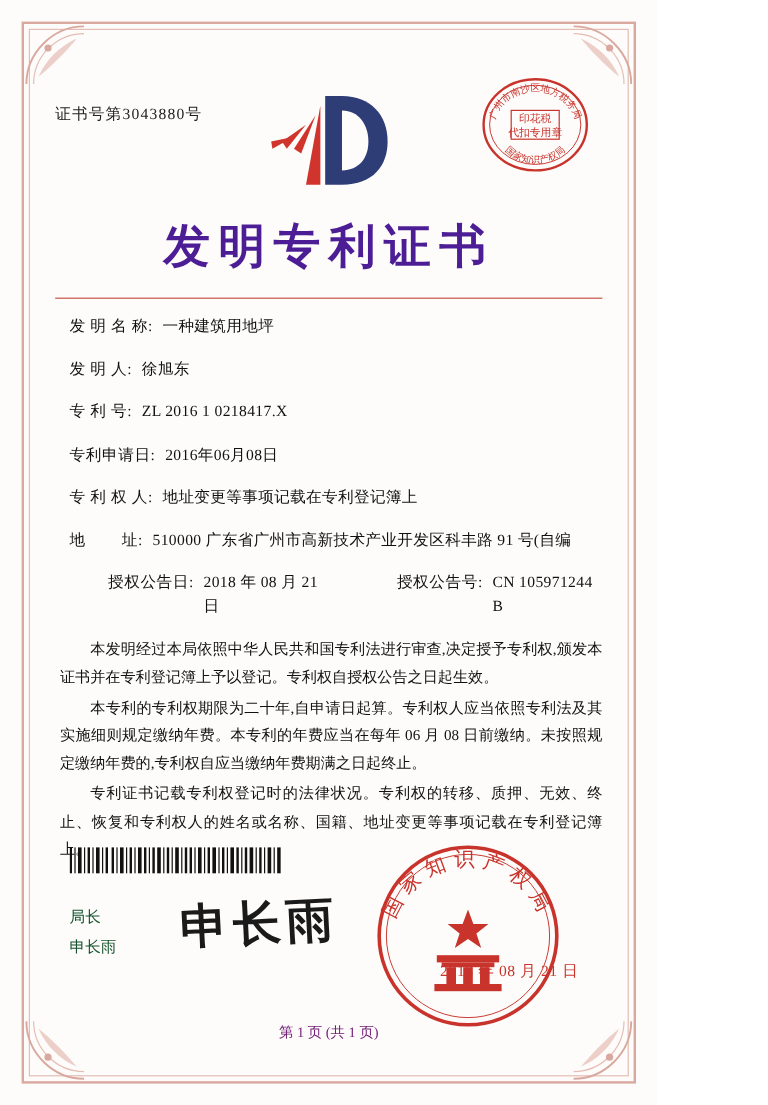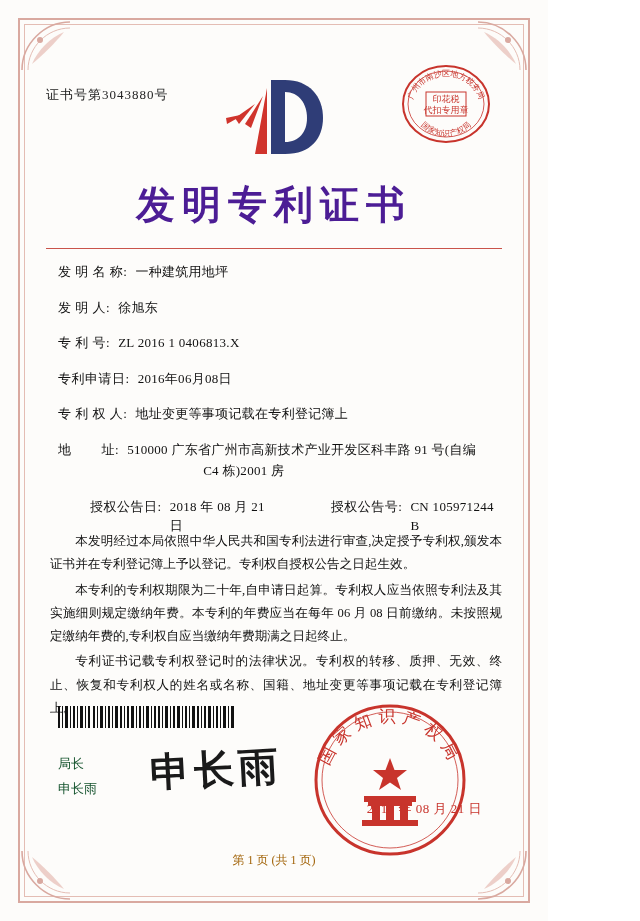--- a/index.html
+++ b/index.html
@@ -178,21 +178,21 @@
     font-size: 13px;
     color: #c8342c;
     letter-spacing: 0.5px;
   }
   .page-no {
     position: absolute;
     left: 0; right: 0;
     bottom: 52px;
     text-align: center;
     font-size: 12px;
-    color: #a16207;
+    color: #701a75;
   }
 </style>
 </head>
 <body>
 
 <div class="page">
 
   <div class="border-outer"></div>
   <div class="border-inner"></div>
 
@@ -272,38 +272,37 @@
       <span class="val" style="margin-left:8px">一种建筑用地坪</span>
     </div>
 
     <div class="field">
       <span class="lbl">发 明 人:</span>
       <span class="val" style="margin-left:8px">徐旭东</span>
     </div>
 
     <div class="field">
       <span class="lbl">专 利 号:</span>
-      <span class="val" style="margin-left:8px">ZL 2016 1 0406813.X</span>
+      <span class="val" style="margin-left:8px">ZL 2016 1 0218417.X</span>
     </div>
 
     <div class="field">
       <span class="lbl">专利申请日:</span>
       <span class="val" style="margin-left:8px">2016年06月08日</span>
     </div>
 
     <div class="field">
       <span class="lbl">专 利 权 人:</span>
       <span class="val" style="margin-left:8px">地址变更等事项记载在专利登记簿上</span>
     </div>
 
     <div class="field">
       <span class="lbl">地        址:</span>
       <span class="val" style="margin-left:8px">
         <span>510000  广东省广州市高新技术产业开发区科丰路 91 号(自编</span>
-        <span class="addr-line2" style="display:block">C4 栋)2001 房</span>
       </span>
     </div>
 
     <div class="field two-col">
       <span class="seg">
         <span class="lbl">授权公告日:</span>
         <span class="val" style="margin-left:8px">2018 年 08 月 21 日</span>
       </span>
       <span class="seg right">
         <span class="lbl">授权公告号:</span>

